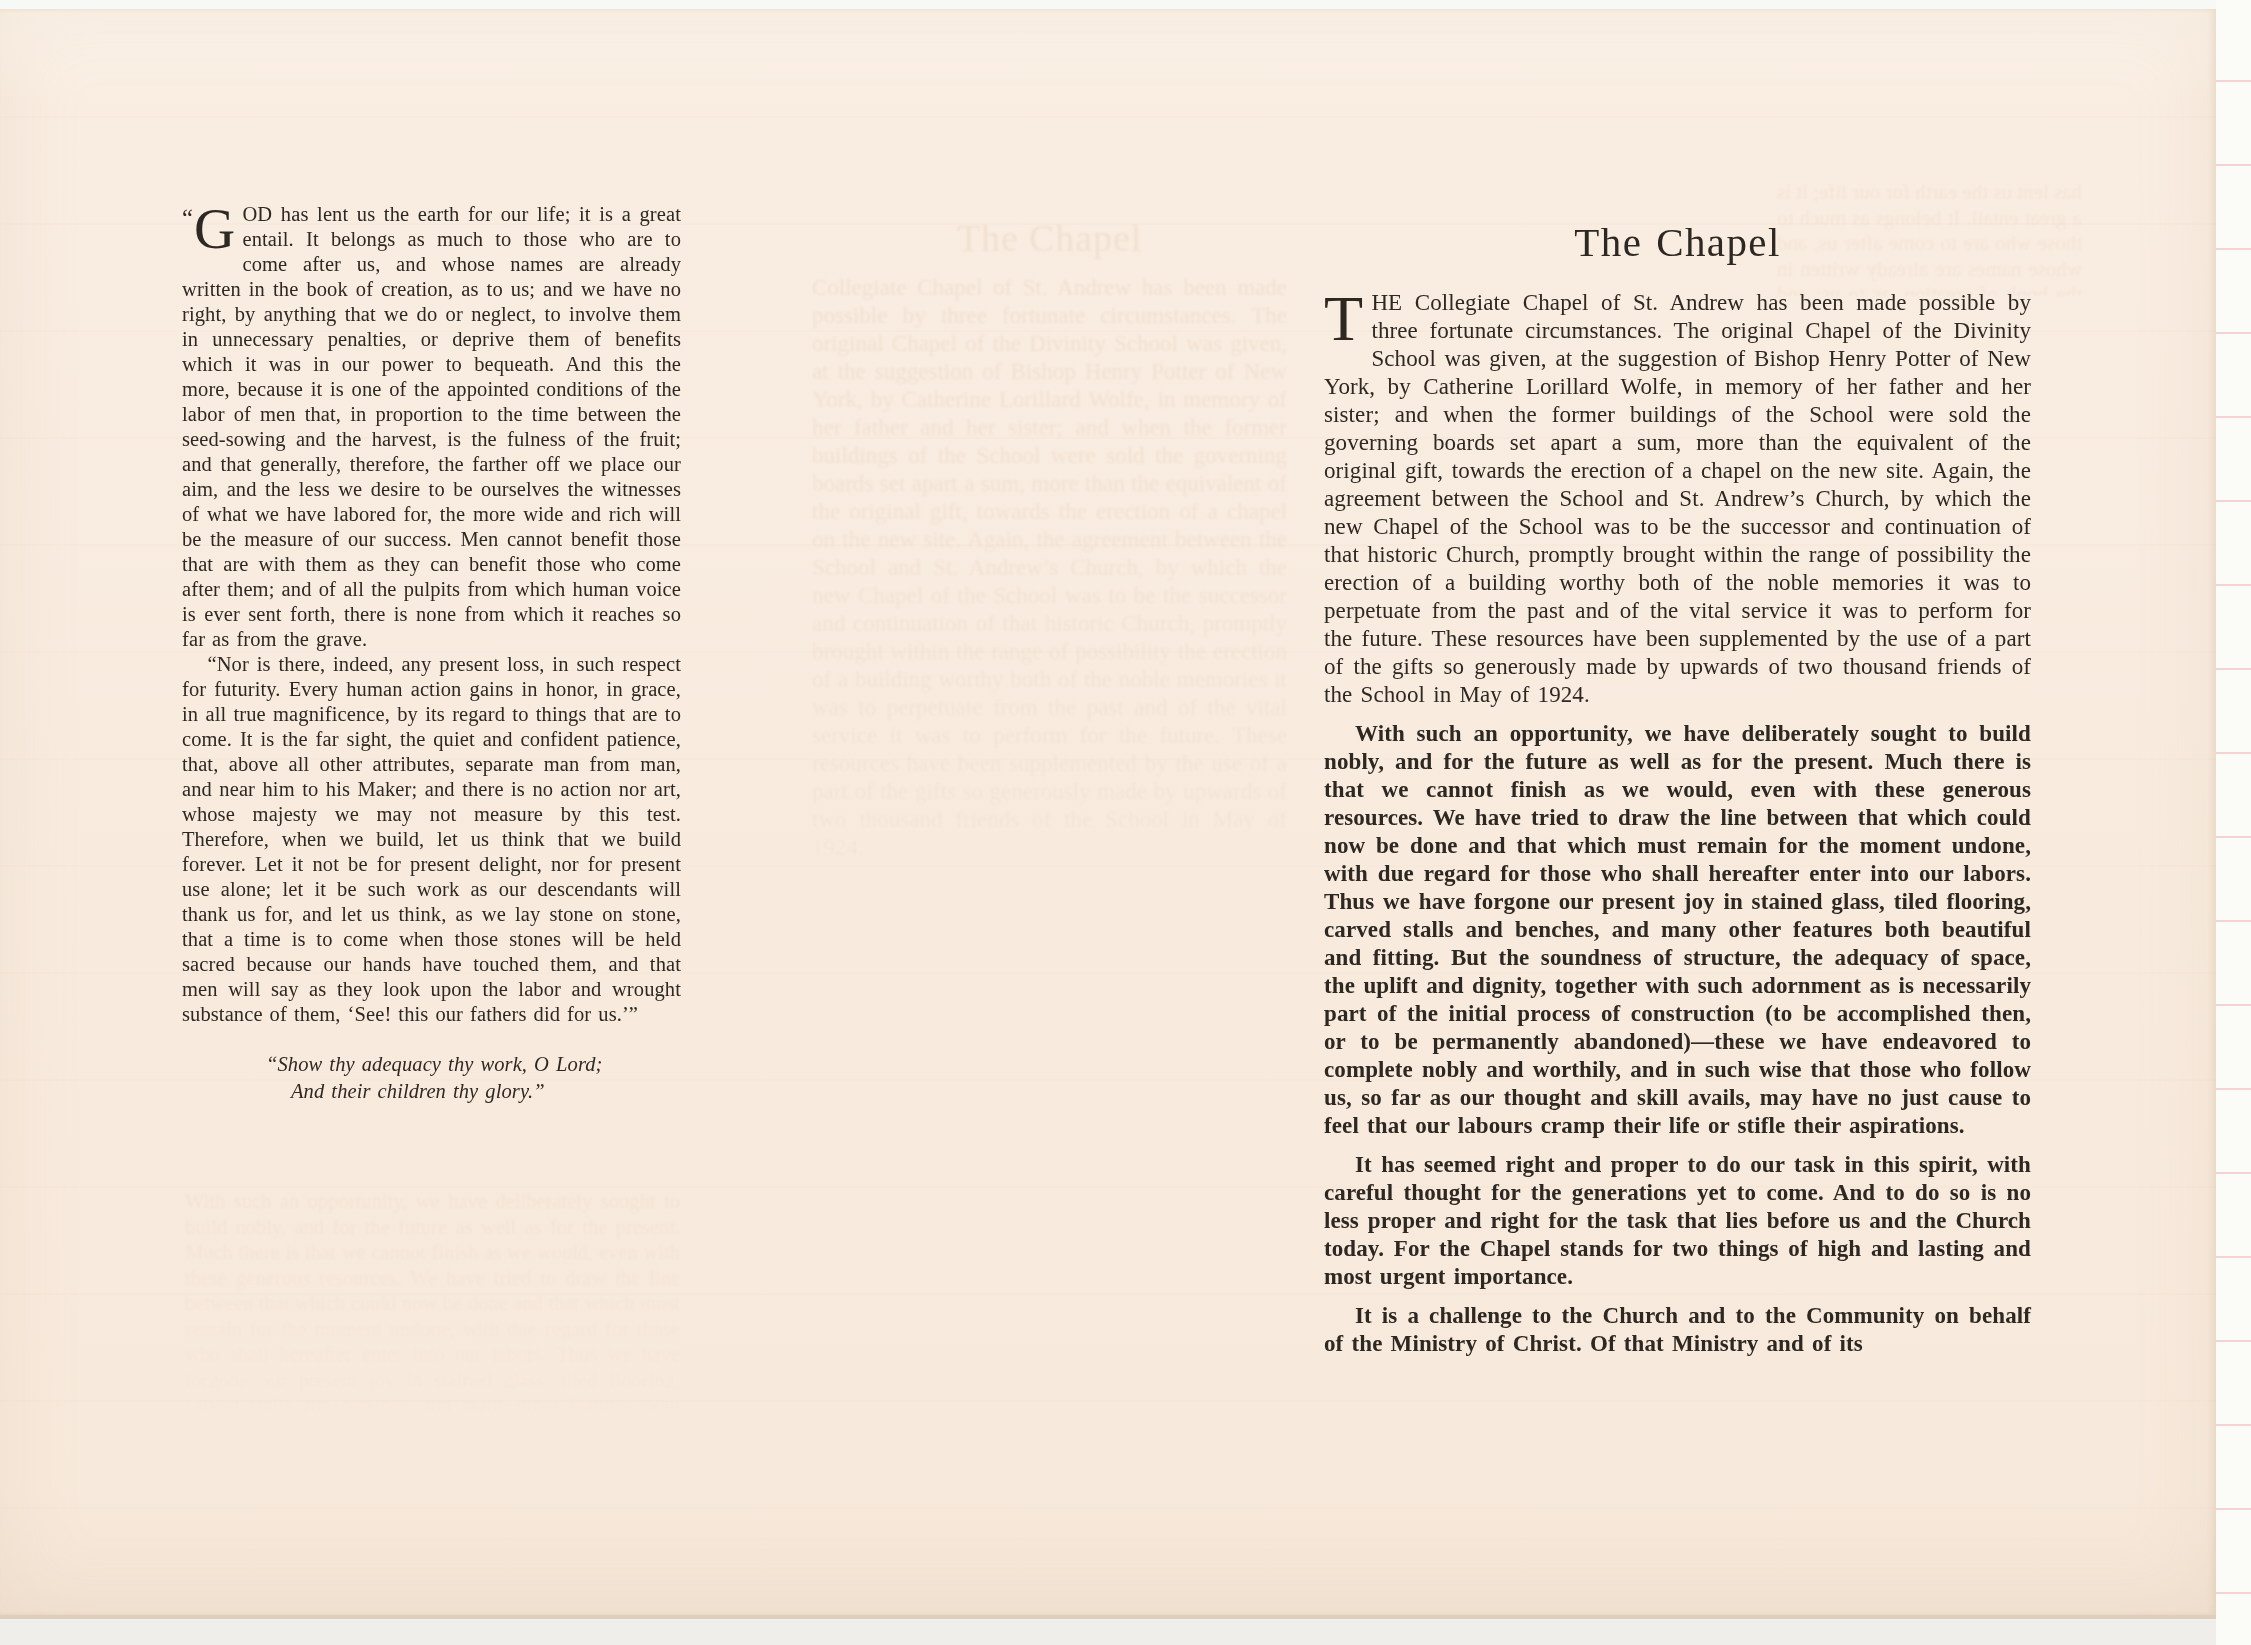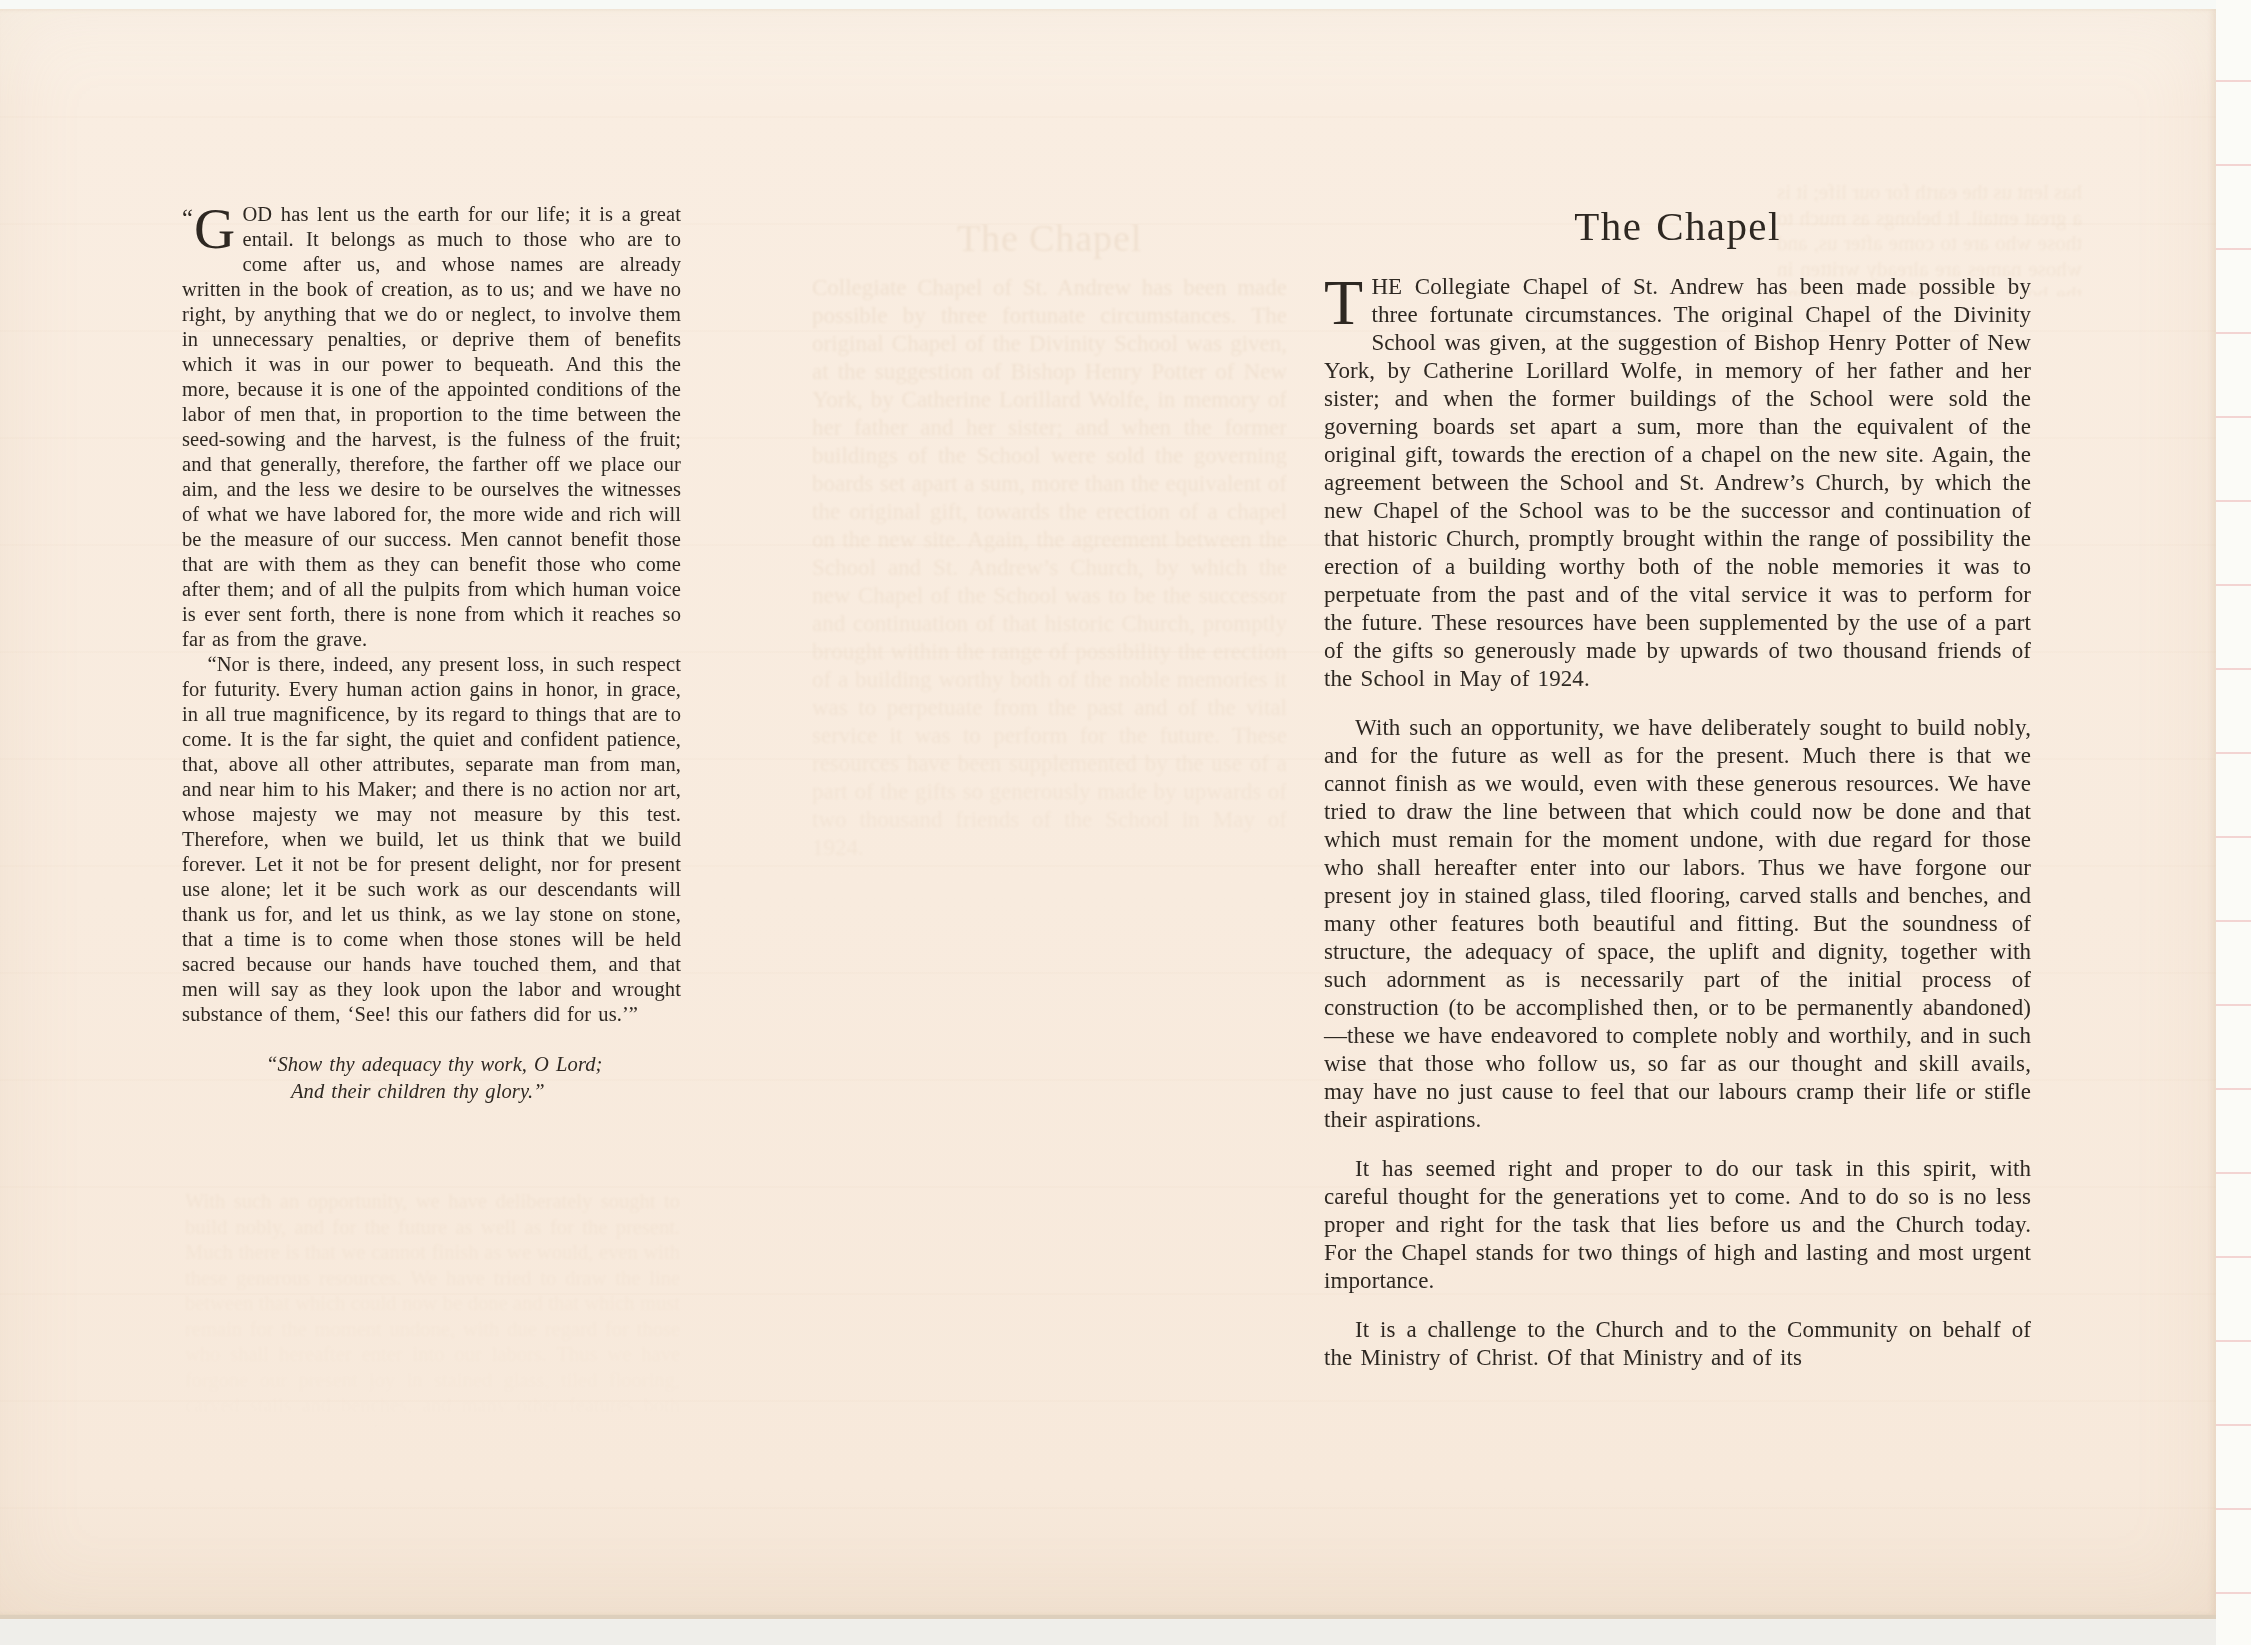--- a/index.html
+++ b/index.html
@@ -47,30 +47,30 @@
   .oq{font-size:24.5px;line-height:1;position:relative;top:-22px;margin-right:0.9px;}
   .dc{font-size:57px;line-height:.82;font-weight:400;}
   .dc-right{font-size:64px;line-height:.82;}
 
   
   .verse{margin:23.6px 0 0 84px;font-style:italic;font-size:20.5px;line-height:27px;}
   .verse .l2{margin-left:25px;}
 
   
   .col-right{
-    position:absolute;left:1324px;top:204px;width:707px;
+    position:absolute;left:1324px;top:220px;width:707px;
     font-size:23px;line-height:28px;
     text-align:justify;word-spacing:2.3px;letter-spacing:0.1px;
   }
   .col-right .heading{
     text-align:center;font-size:41px;line-height:1.1;
     letter-spacing:1.4px;margin:0 0 23.6px 0;font-weight:400;
   }
   .col-right p{margin:0;}
-  .col-right p + p{margin-top:21px;text-indent:31px;}
+  .col-right p + p{margin-top:11px;text-indent:31px;font-weight:bold;}
   .col-right .dropcap-wrap{margin:4.5px 8.2px 0 0;}
 
   
   .ghost{
     position:absolute;color:#a4763f;pointer-events:none;
     filter:blur(1px);text-align:justify;overflow:hidden;
   }
   .ghost-center{
     left:812px;top:224px;width:475px;height:1209px;
     font-size:23px;line-height:28px;opacity:.10;

